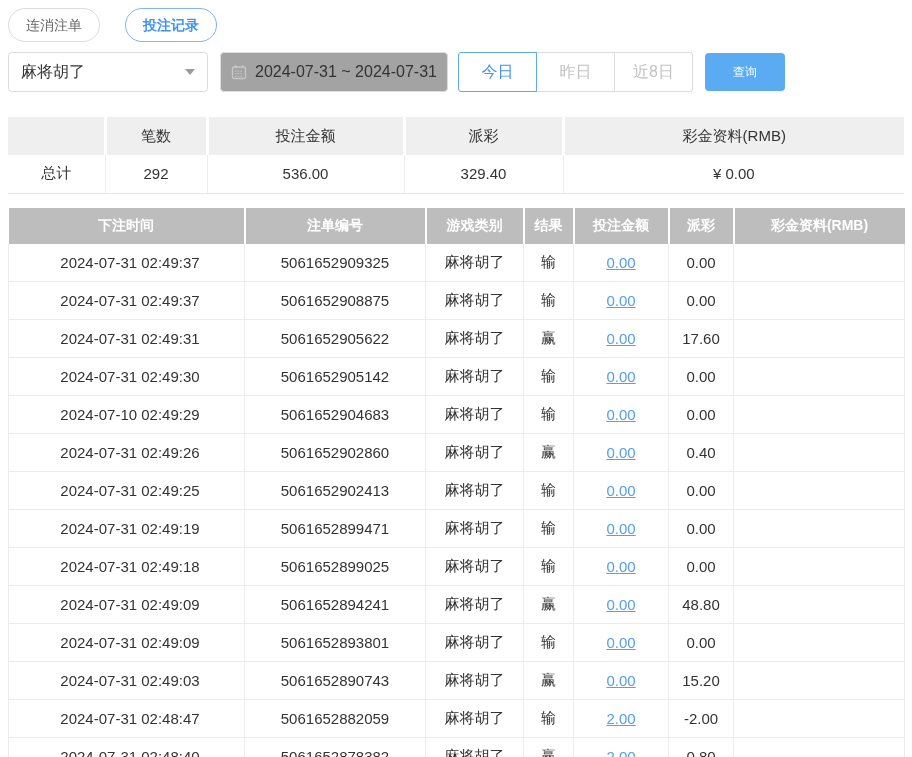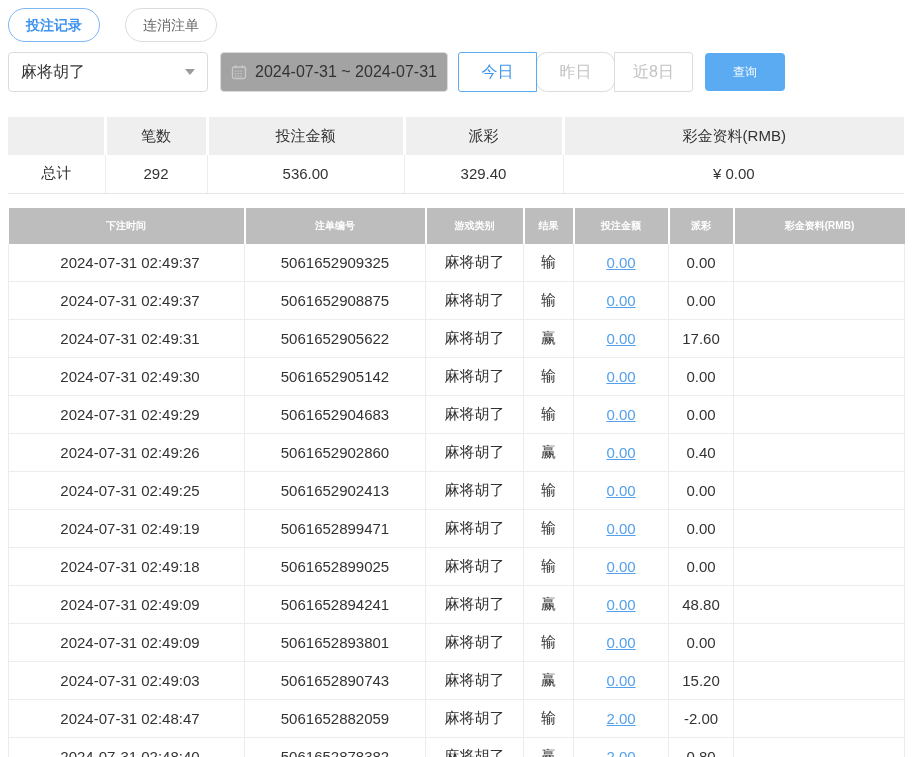--- a/index.html
+++ b/index.html
@@ -52,21 +52,21 @@
     display: flex; align-items: center; gap: 8px;
     padding: 0 10px; font-size: 16px; background: #a3a3a3; cursor: pointer;
     white-space: nowrap;
   }
   .btn-group { display: flex; margin-left: 10px; }
   .qbtn {
     width: 79px; height: 40px; background: #fff;
     border: 1px solid var(--border); color: var(--muted);
     font-size: 16px; cursor: pointer; font-family: inherit; padding: 4px;
   }
-  .qbtn + .qbtn { margin-left: -1px; border-radius: 11px; }
+  .qbtn + .qbtn { margin-left: -1px; }
   .qbtn:first-child { border-radius: 3px 0 0 3px; }
   .qbtn:last-child { border-radius: 0 3px 3px 0; }
   .qbtn.active { border-color: var(--button-bg); color: var(--accent); position: relative; z-index: 2; }
   .search-btn {
     margin-left: 12px; width: 80px; height: 38px;
     background: var(--button-bg); color: #fff; border: none; border-radius: 4px;
     font-size: 12px; cursor: pointer; font-family: inherit;
   }
 
   
@@ -81,41 +81,41 @@
   .summary td {
     height: 38px; text-align: center; font-size: 15px;
     border-bottom: 1px solid #e5e5e5; border-right: 1px solid #ededed;
   }
   .summary td:last-child { border-right: none; }
 
   
   .main-table { margin-top: 14px; }
   .main-table th {
     background: var(--table-header-bg); color: #fff; height: 36px;
-    font-size: 10px; font-weight: bold; border-right: 2px solid #fff;
+    font-size: 14px; font-weight: bold; border-right: 2px solid #fff;
   }
   .main-table th:last-child { border-right: none; }
   .main-table td {
     height: 38px; text-align: center; font-size: 15px; color: var(--text);
     border-bottom: 1px solid var(--row-border); border-right: 1px solid var(--row-border);
     overflow: hidden; white-space: nowrap;
   }
   .main-table td:first-child { border-left: 1px solid var(--row-border); padding-left: 8px; }
   .amt-link { color: var(--link); text-decoration: underline; cursor: pointer; }
   .neg { color: var(--negative); }
   .cal-icon { flex: 0 0 auto; display: inline-block; }
 </style>
 </head>
 <body>
 
 <div class="page">
 
   <div class="tabs">
+    <button class="tab">连消注单</button>
     <button class="tab active">投注记录</button>
-    <button class="tab">连消注单</button>
   </div>
 
   <div class="filters">
     <div class="select">
       <span>麻将胡了</span>
       <span class="caret"></span>
     </div>
 
     <div class="date-input">
       <svg class="cal-icon" width="16" height="16" viewBox="0 0 16 16">
@@ -218,21 +218,21 @@
         <tr>
           <td>2024-07-31 02:49:30</td>
           <td>5061652905142</td>
           <td>麻将胡了</td>
           <td>输</td>
           <td><a class="amt-link">0.00</a></td>
           <td>0.00</td>
           <td></td>
         </tr>
         <tr>
-          <td>2024-07-31 02:49:29</td>
+          <td>2024-07-10 02:49:29</td>
           <td>5061652904683</td>
           <td>麻将胡了</td>
           <td>输</td>
           <td><a class="amt-link">0.00</a></td>
           <td>0.00</td>
           <td></td>
         </tr>
         <tr>
           <td>2024-07-31 02:49:26</td>
           <td>5061652902860</td>

